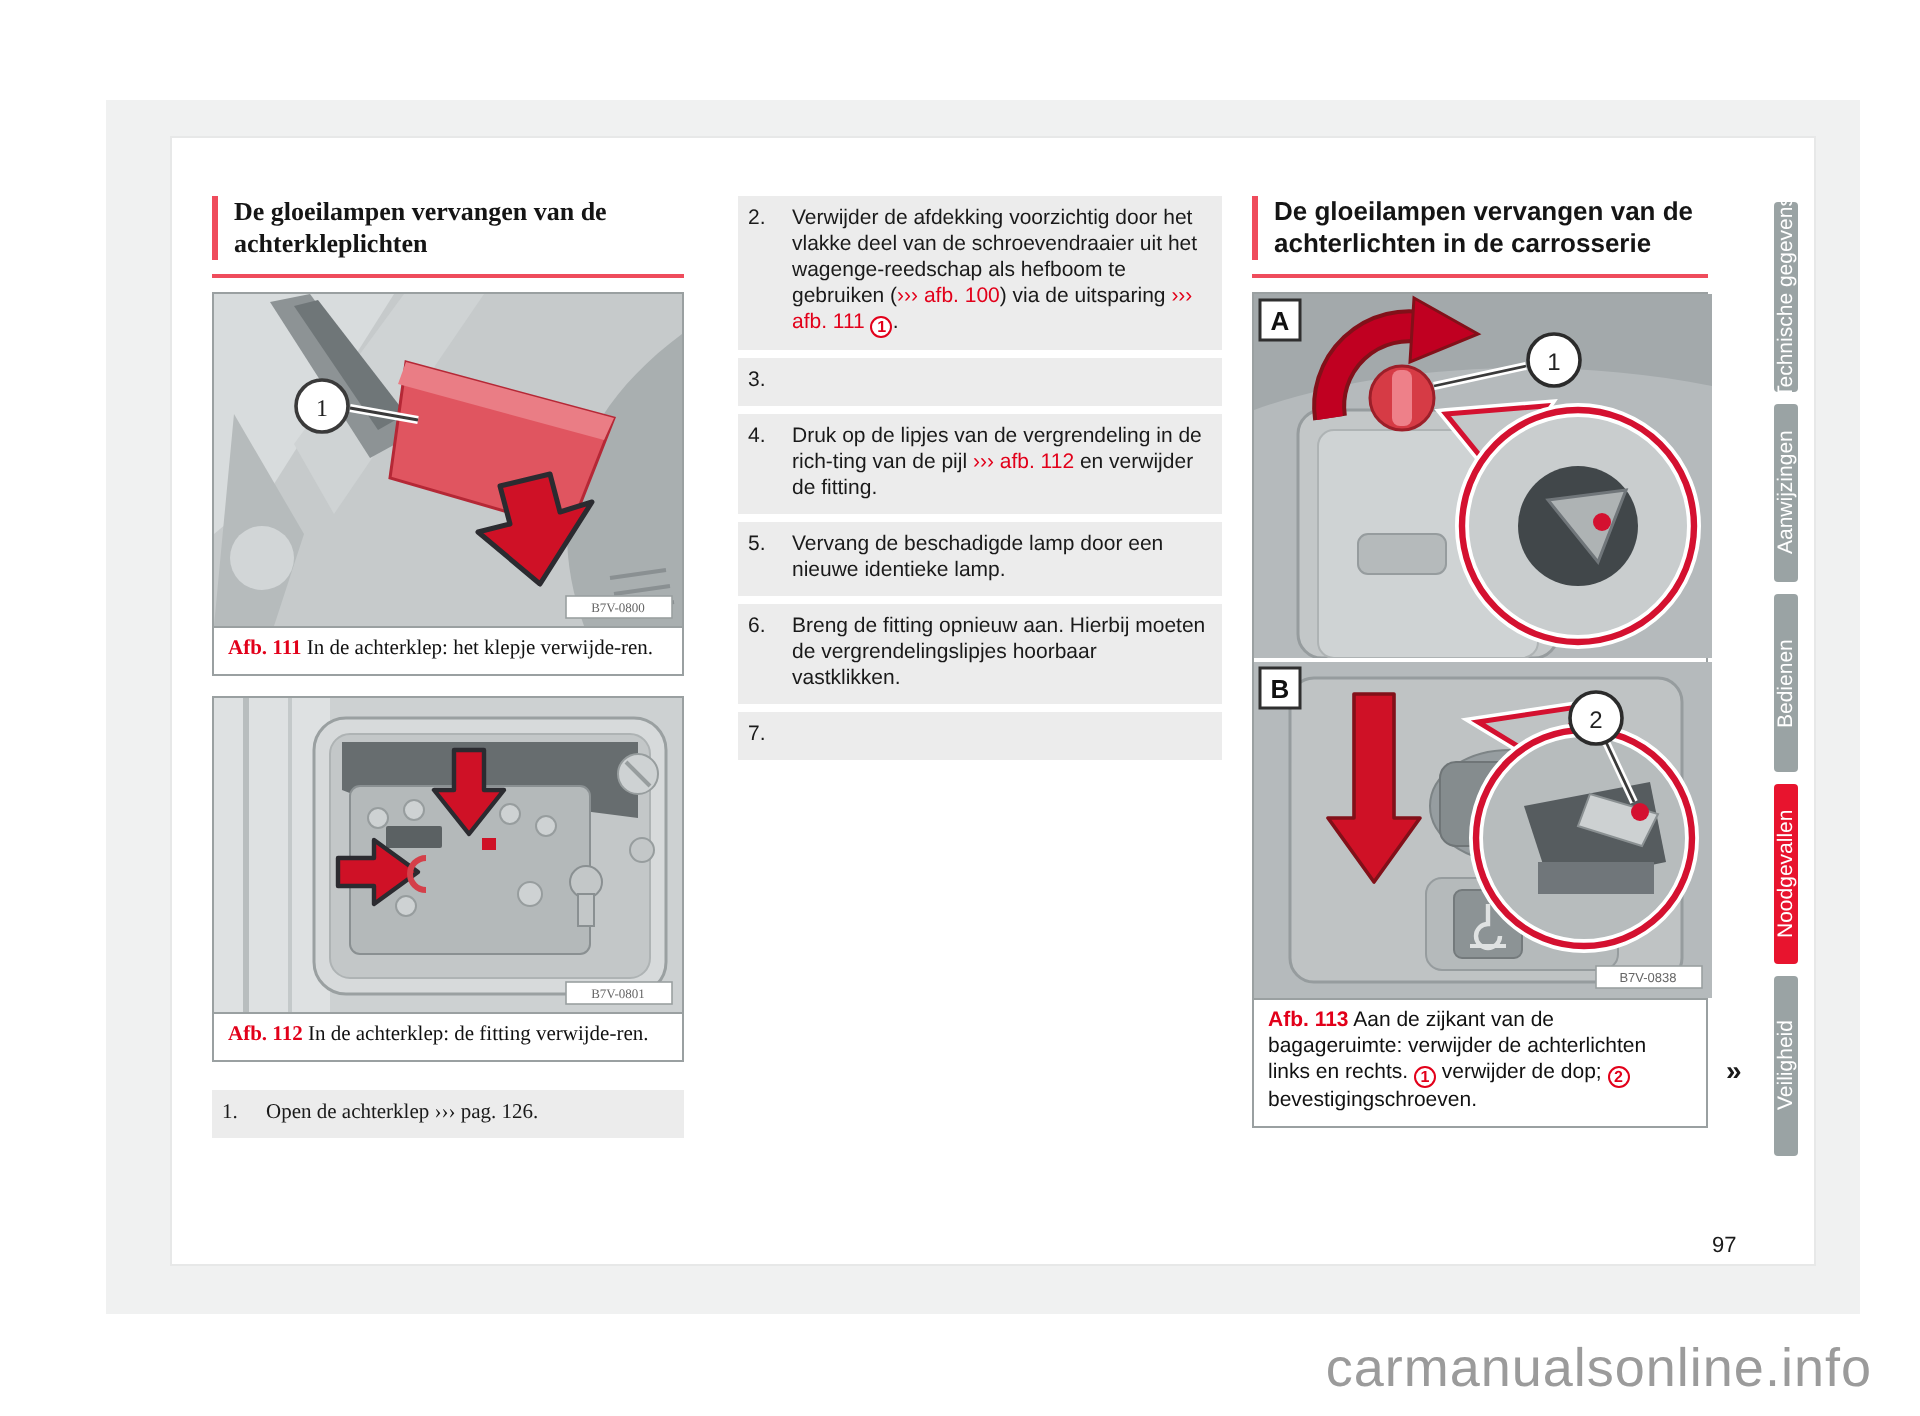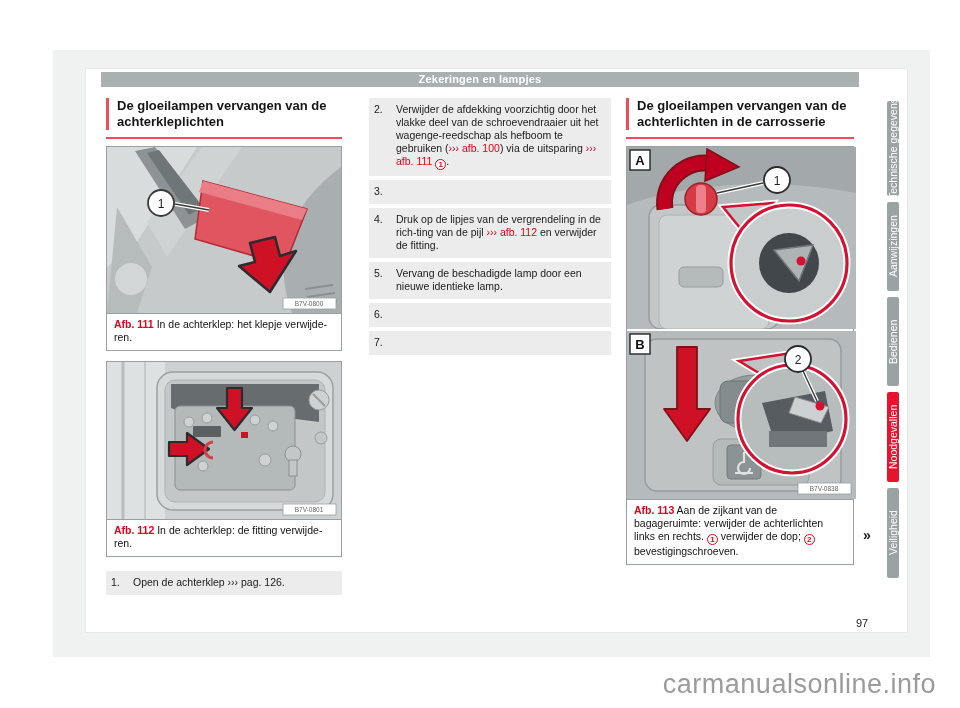--- a/index.html
+++ b/index.html
@@ -6,21 +6,21 @@
   body {
     width:960px; height:708px; position:relative; overflow:hidden;
     background:#ffffff; font-family:"Liberation Sans", sans-serif; color:#1a1a1a;
   }
   .backdrop { position:absolute; left:53px; top:50px; width:877px; height:607px; background:#f0f1f1; }
   .page { position:absolute; left:85px; top:68px; width:823px; height:565px; background:#fff;
           border:1px solid #e7e8e8; box-sizing:border-box; }
   .header-bar { position:absolute; left:15px; top:3px; width:758px; height:15px; background:#a9b1b0;
           color:#fff; font-size:11px; font-weight:bold; text-align:center; line-height:15px; letter-spacing:.2px; }
   .col { position:absolute; top:29px; }
-  .col-left  { left:20px;  width:236px; }
+  .col-left  { left:20px;  width:236px;font-family:Liberation Serif, serif; }
   .col-mid   { left:283px; width:242px; }
   .col-right { left:540px; width:228px; }
   .sec-title { border-left:3px solid #ef4c5c; padding-left:8px; font-size:13px; font-weight:bold;
                line-height:16px; color:#151515; }
   .sec-underline { height:2px; background:#ef4c5c; margin-top:7px; }
   .figure { border:1px solid #9aa0a1; margin-top:7px; background:#fff; }
   .figure svg { display:block; }
   .figure svg + svg { margin-top:2px; }
   .fig-caption { border-top:1px solid #9aa0a1; padding:4px 7px 6px; font-size:10.5px; line-height:13px; color:#111; }
   .cap-label { color:#e2001a; font-weight:bold; }
@@ -42,23 +42,20 @@
   .pageno { position:absolute; left:770px; top:548px; font-size:11px; }
   .watermark { position:absolute; right:24px; bottom:8px; font-size:27px; color:#9b9b9b; letter-spacing:.5px; }
 </style>
 </head>
 <body>
 
 <div class="backdrop"></div>
 
 <div class="page">
 
-  <div class="header-bar">
-    <span>Zekeringen en lampjes</span>
-  </div>
 
   <div class="col col-left">
     <div class="sec-title">De gloeilampen vervangen van de achterkleplichten</div>
     <div class="sec-underline"></div>
 
     <div class="figure">
       <svg viewBox="0 0 234 166" width="234" height="166">
         <rect width="234" height="166" fill="#c6cacb"></rect>
         <polygon points="0,0 90,0 30,95 0,120" fill="#d8dcdd"></polygon>
         <polygon points="95,0 135,0 60,110 40,75" fill="#cfd3d4"></polygon>
@@ -144,20 +141,21 @@
     <div class="step">
       <span class="num">4.</span>
       <span><span>Druk op de lipjes van de vergrendeling in de rich-ting van de pijl </span><span class="ref">››› afb. 112</span><span> en verwijder de fitting.</span></span>
     </div>
     <div class="step">
       <span class="num">5.</span>
       <span>Vervang de beschadigde lamp door een nieuwe identieke lamp.</span>
     </div>
     <div class="step">
       <span class="num">6.</span>
+      <span>Breng de fitting opnieuw aan. Hierbij moeten de vergrendelingslipjes hoorbaar vastklikken.</span>
     </div>
     <div class="step">
       <span class="num">7.</span>
     </div>
   </div>
 
   <div class="col col-right">
     <div class="sec-title">De gloeilampen vervangen van de achterlichten in de carrosserie</div>
     <div class="sec-underline"></div>
 

